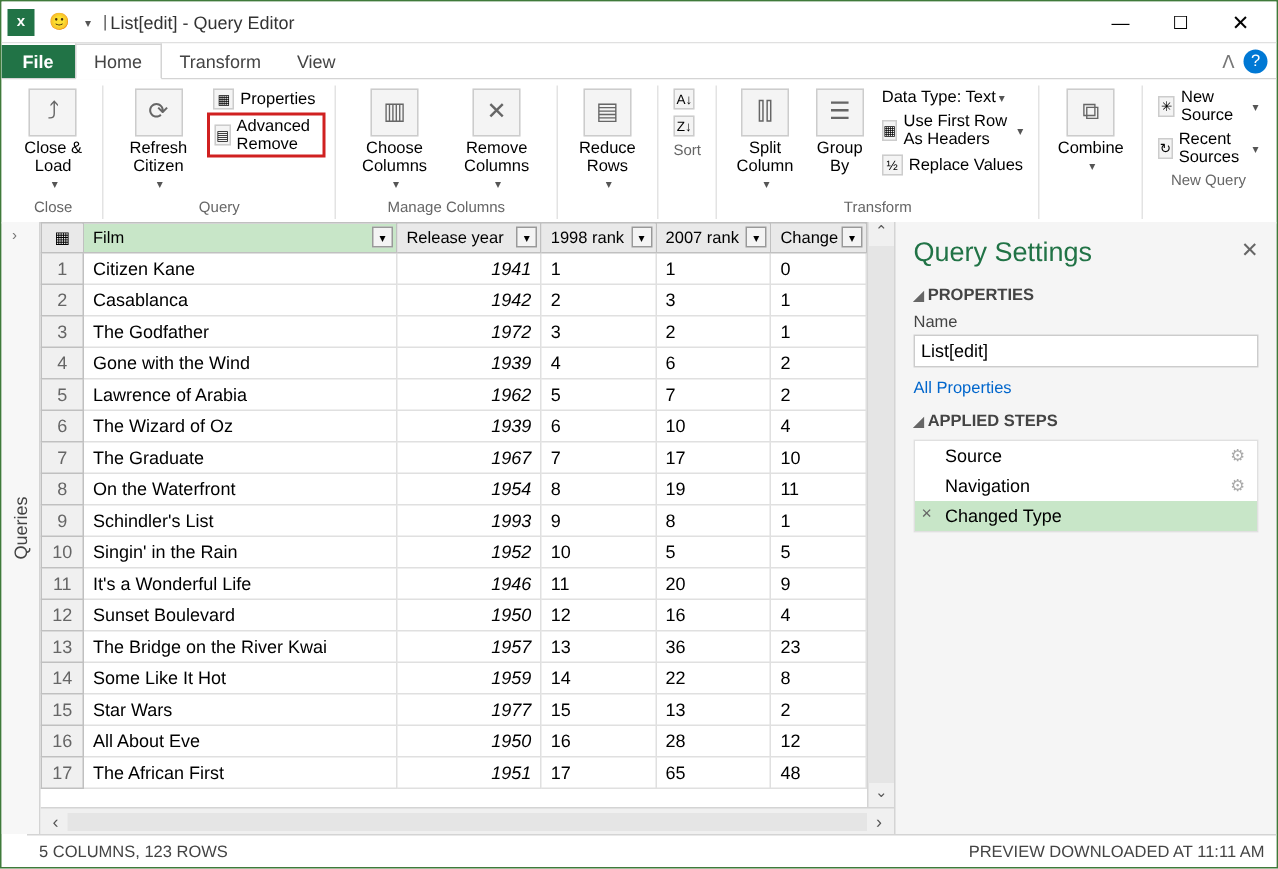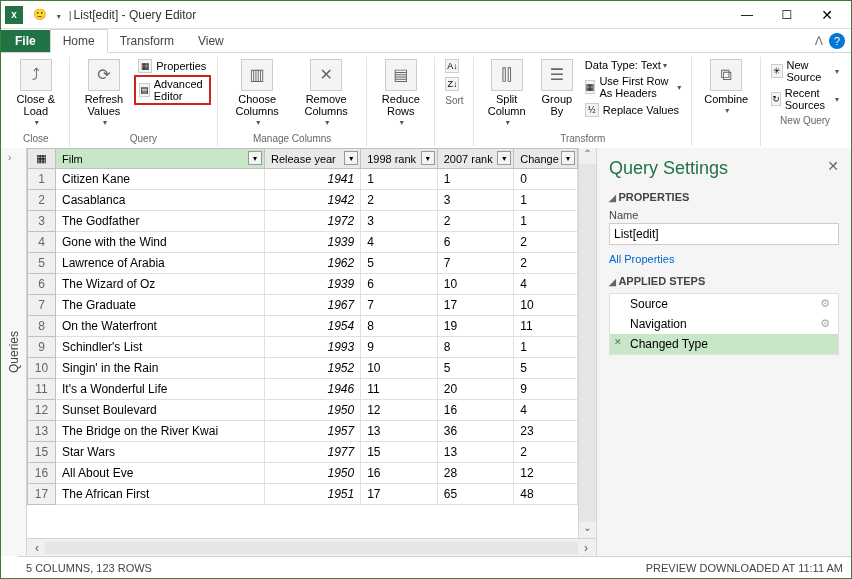--- a/index.html
+++ b/index.html
@@ -121,30 +121,30 @@
 Load</span>
         </div>
     </div>
     <div class="group-label">Close</div>
   </div>
   <div class="group">
     <div class="group-items">
       <div class="big-btn drop-arrow">
           <div class="icon">⟳</div>
           <span>Refresh
-Values</span>
+Citizen</span>
         </div>
       <div style="display:flex;flex-direction:column;gap:0">
         <div class="small-btn">
             <span class="icon">▦</span>
             <span>Properties</span>
           </div>
         <div class="small-btn adv-editor">
             <span class="icon">▤</span>
-            <span>Advanced Editor</span>
+            <span>Advanced Remove</span>
           </div>
       </div>
     </div>
     <div class="group-label">Query</div>
   </div>
   <div class="group">
     <div class="group-items">
       <div class="big-btn drop-arrow">
           <div class="icon">▥</div>
           <span>Choose
@@ -354,20 +354,28 @@
               </tr>
               <tr>
                 <td class="rownum">13</td>
   <td>The Bridge on the River Kwai</td>
   <td class="col-year">1957</td>
   <td class="col-num">13</td>
   <td class="col-num">36</td>
   <td class="col-num">23</td>
               </tr>
               <tr>
+                <td class="rownum">14</td>
+  <td>Some Like It Hot</td>
+  <td class="col-year">1959</td>
+  <td class="col-num">14</td>
+  <td class="col-num">22</td>
+  <td class="col-num">8</td>
+              </tr>
+              <tr>
                 <td class="rownum">15</td>
   <td>Star Wars</td>
   <td class="col-year">1977</td>
   <td class="col-num">15</td>
   <td class="col-num">13</td>
   <td class="col-num">2</td>
               </tr>
               <tr>
                 <td class="rownum">16</td>
   <td>All About Eve</td>

